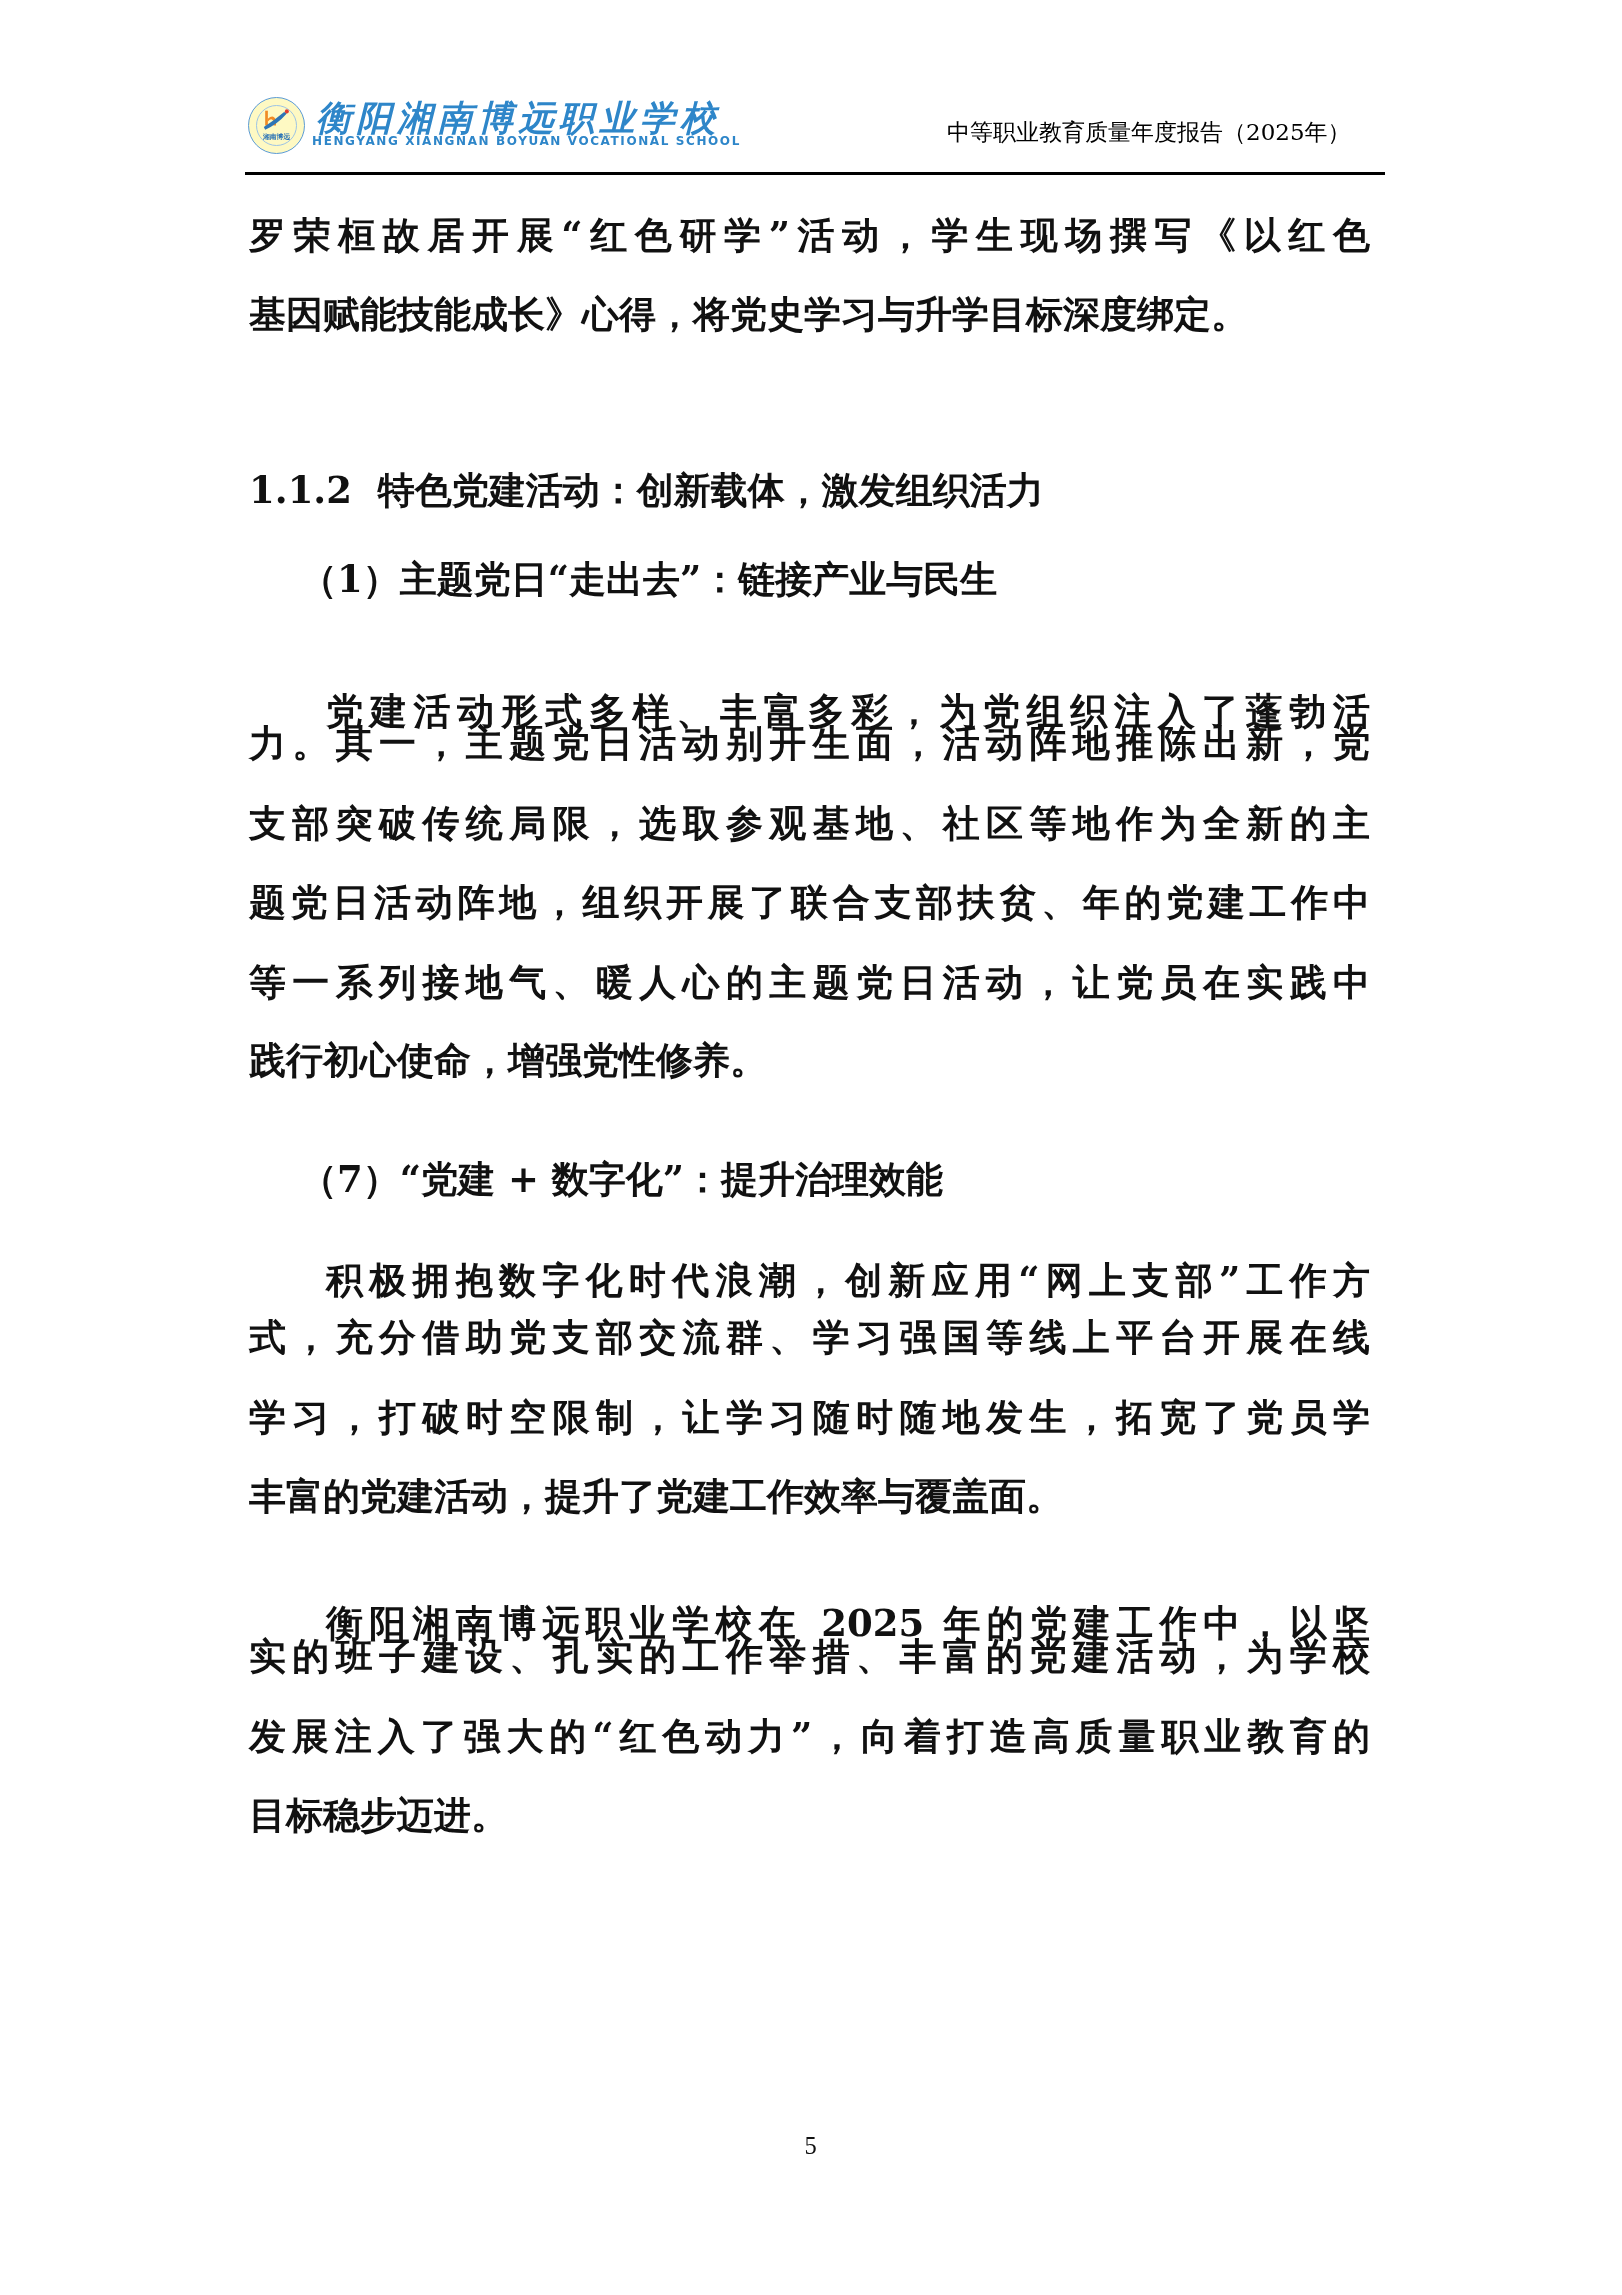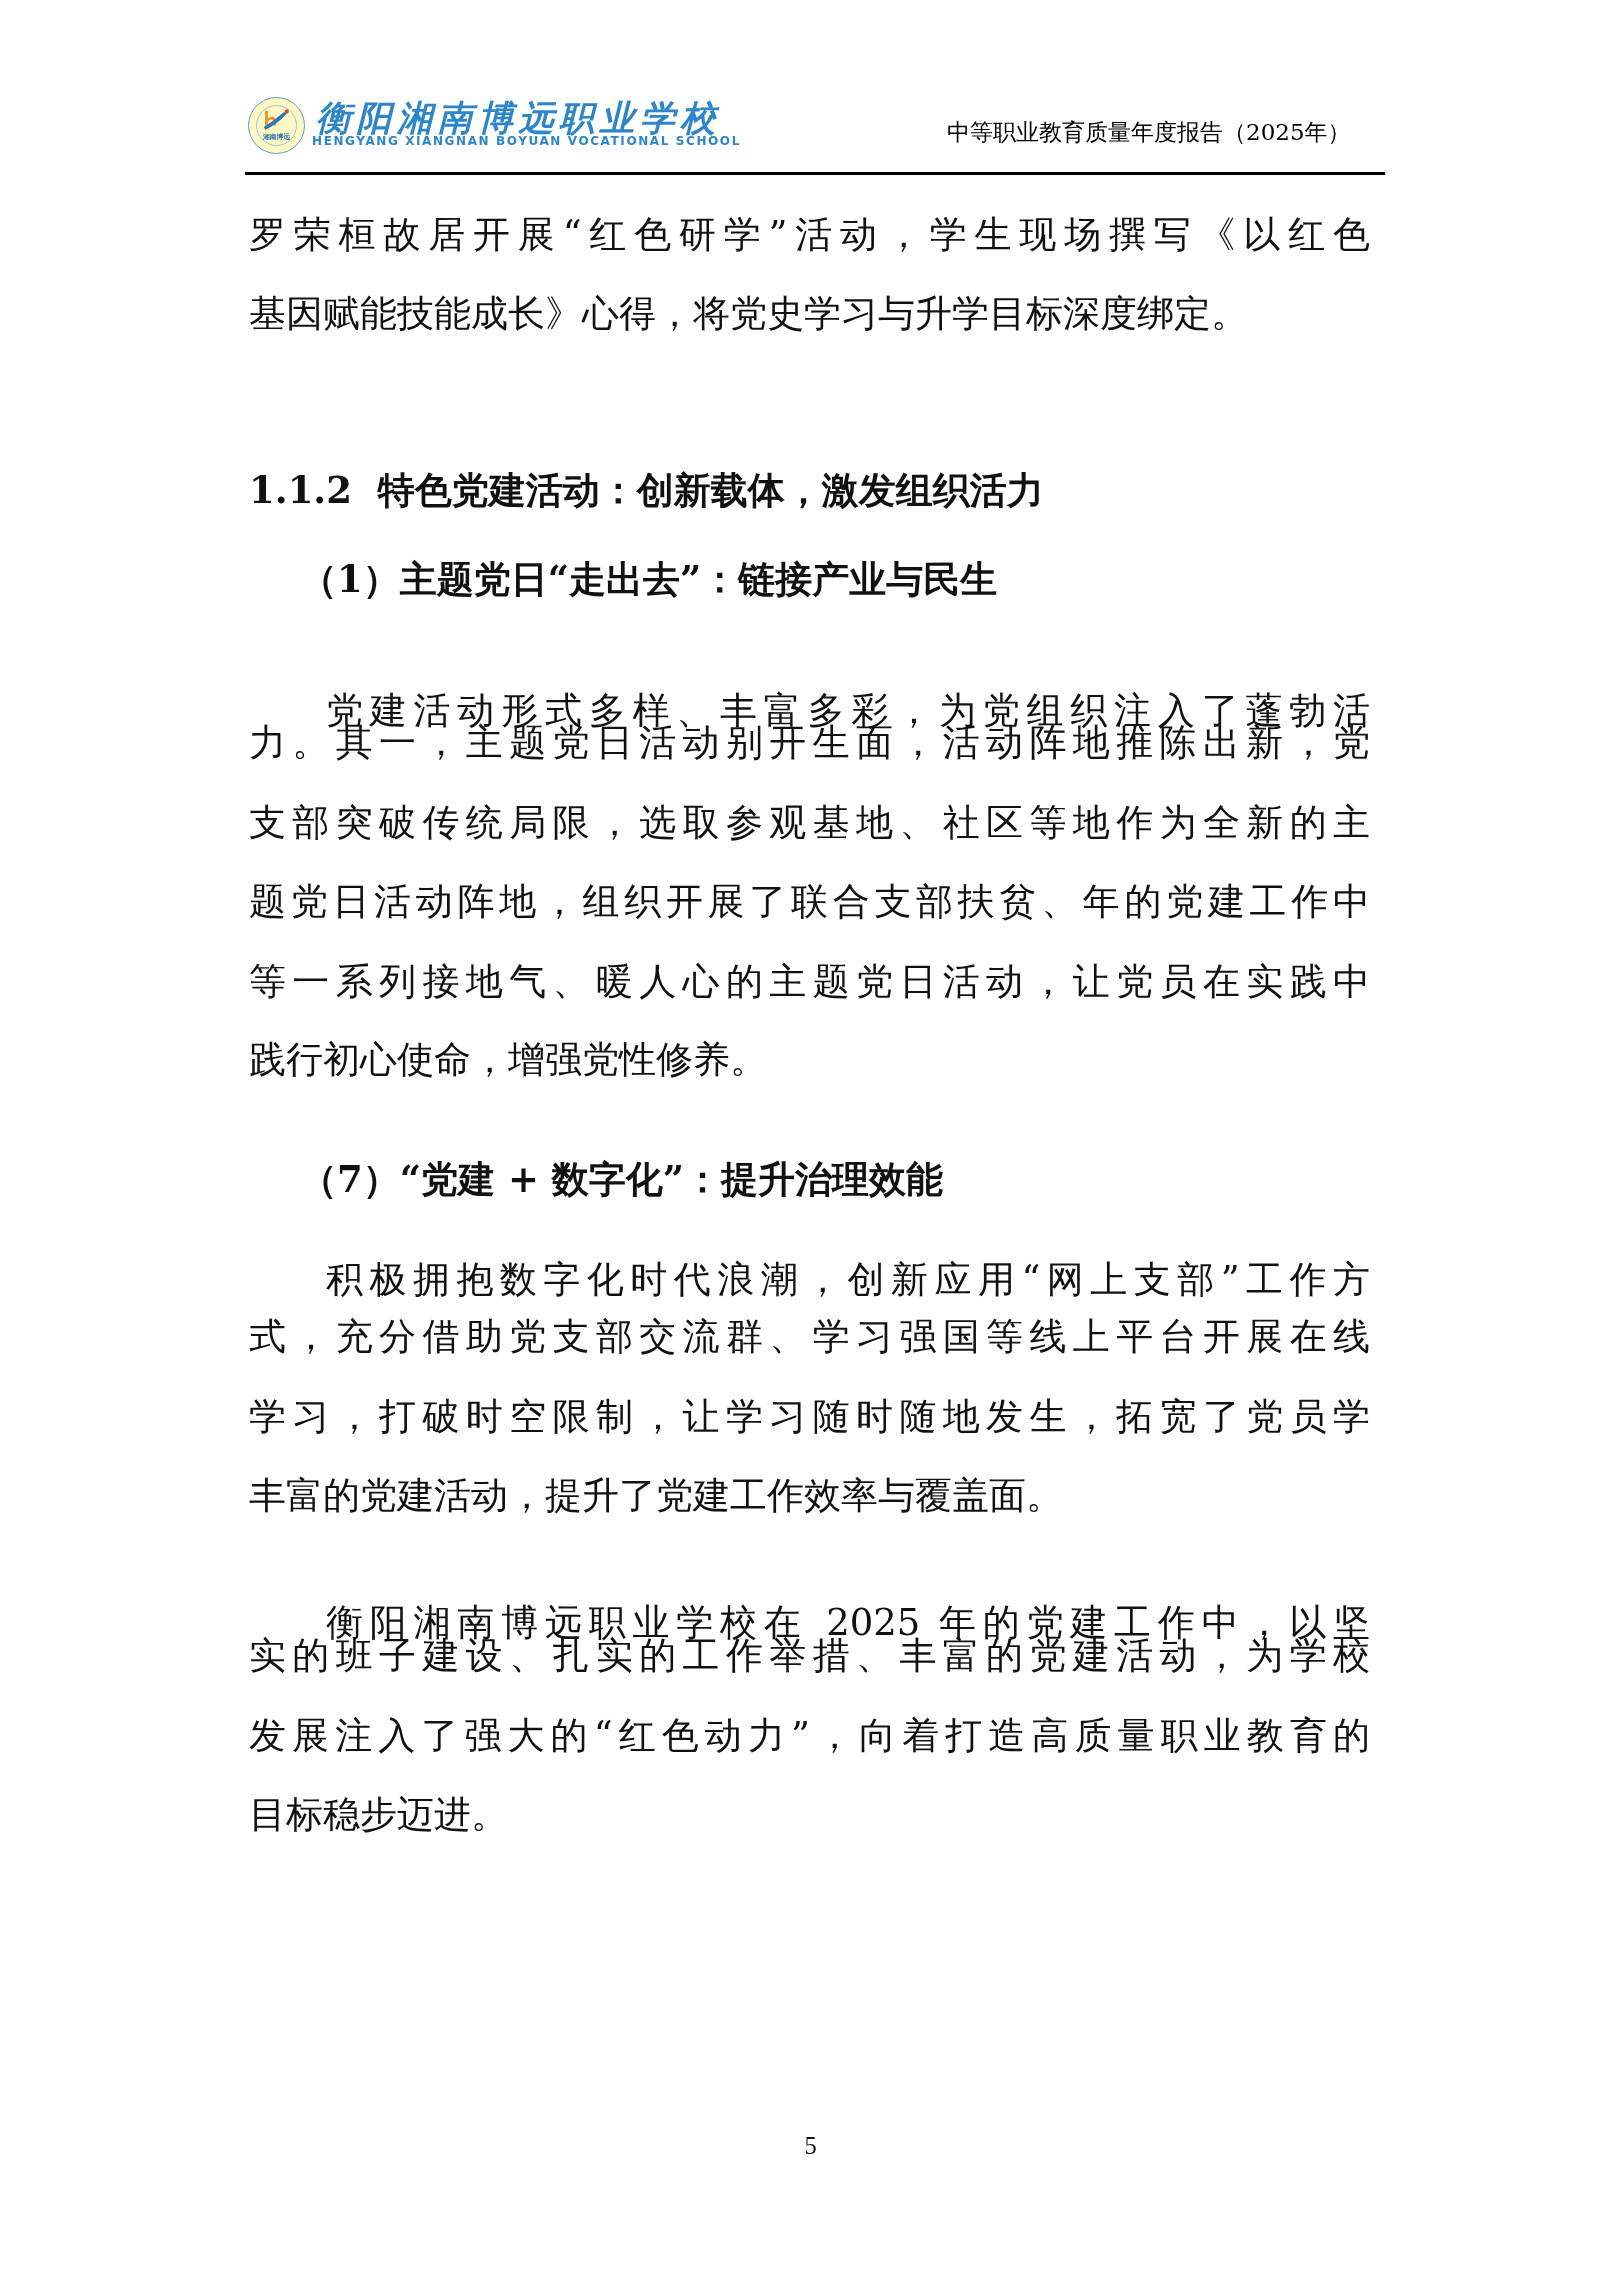--- a/index.html
+++ b/index.html
@@ -17,21 +17,21 @@
   .logo-name-cn { left: 300px; top: 95px; font-size: 35px; color: #2e86c9;
                   font-family: "DejaVu Serif", serif; font-style: italic; letter-spacing: 5.5px;
                   font-weight: bold; white-space: nowrap; margin-left: 16px; }
   .logo-name-en { left: 312px; top: 134px; font-size: 12px; color: #2e86c9; letter-spacing: 1.6px;
                   font-family: "DejaVu Sans", sans-serif; font-weight: bold; white-space: nowrap; }
   .report-title { left: 947px; top: 117px; font-size: 23px; white-space: nowrap;
                   font-family: "DejaVu Serif", serif; color: #000; }
   .header-rule { left: 245px; top: 172px; width: 1140px; height: 2.7px; background: #000; }
   
   .line { left: 249px; width: 1121px; font-size: 37px; line-height: 48px; height: 48px;
-          white-space: nowrap; text-align: justify; text-align-last: justify; }
+          white-space: nowrap; text-align: justify; text-align-last: justify; font-weight: bold; }
   .line.last { text-align-last: left; }
   .line.indent { left: 326px; width: 1044px; margin-top: 46px; }
   .h3 { left: 249px; font-size: 37px; font-weight: bold; white-space: nowrap; line-height: 48px; }
   .h4 { left: 326px; font-size: 37px; font-weight: bold; white-space: nowrap; line-height: 48px; }
   .page-number { left: 797px; top: 2132px; width: 27px; text-align: center; font-size: 24.5px;
                  font-family: "Liberation Serif", serif; }
 </style>
 </head>
 <body>
 

